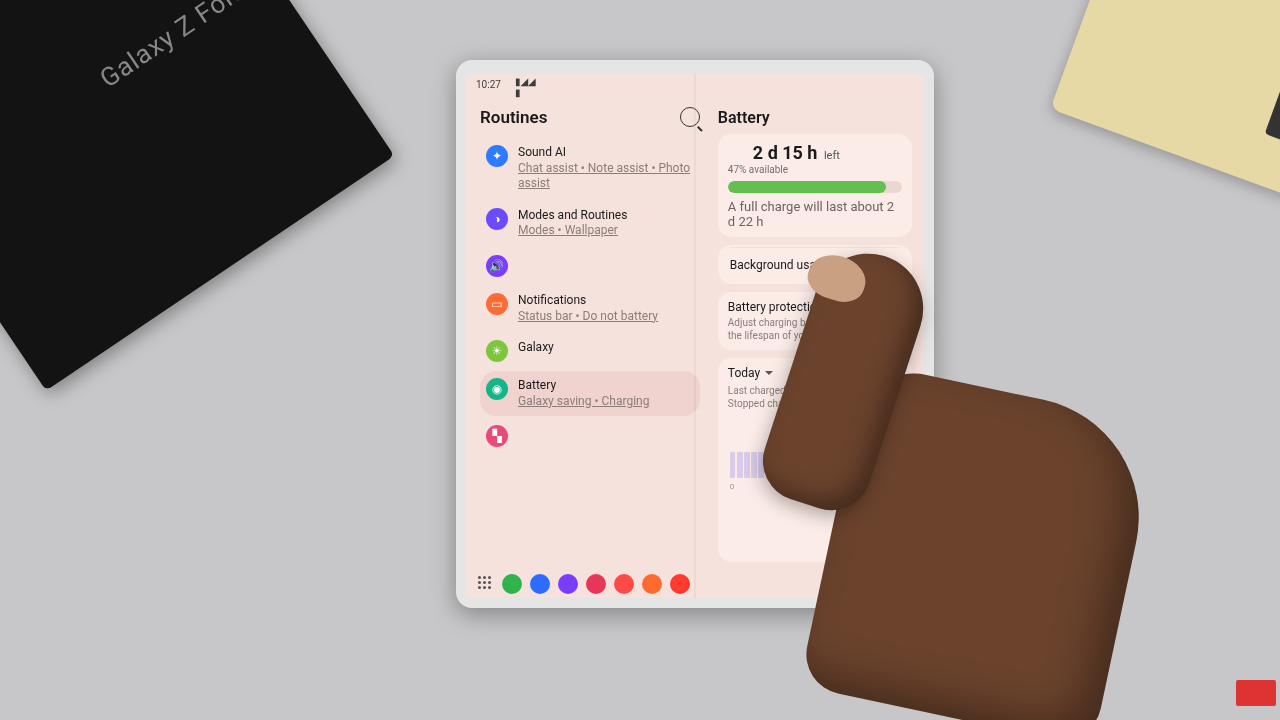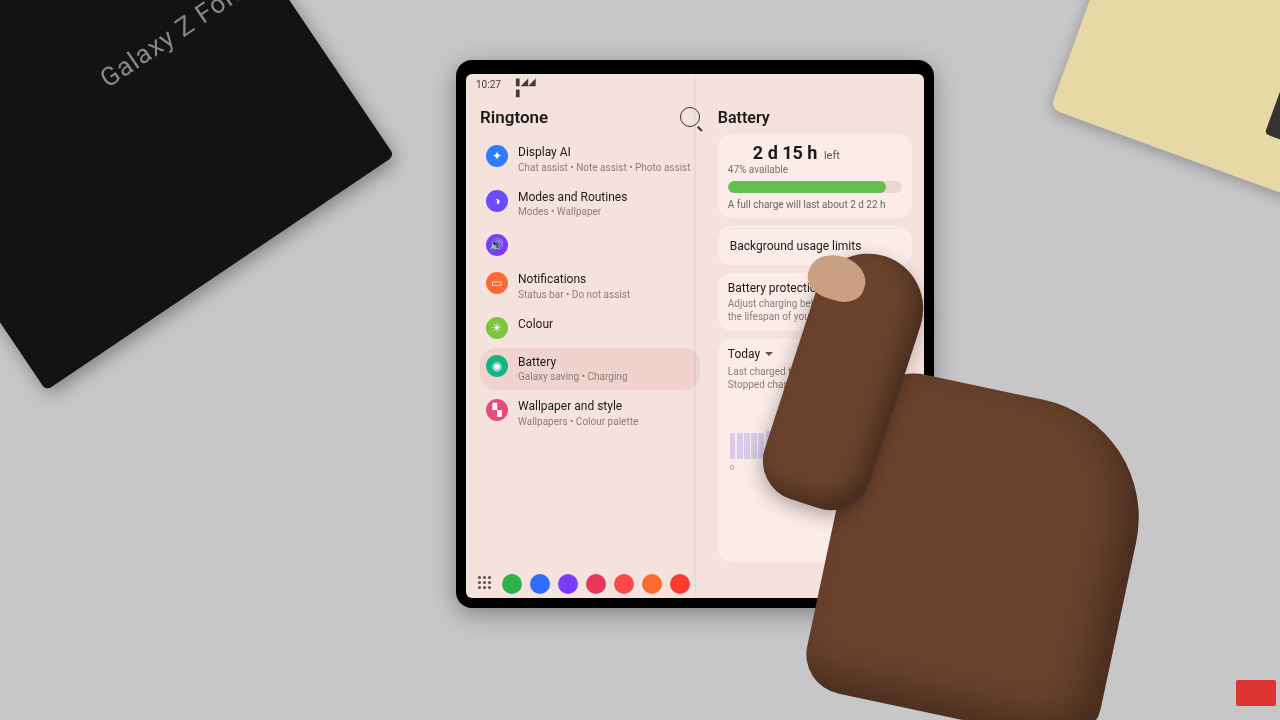--- a/index.html
+++ b/index.html
@@ -4,49 +4,49 @@
 <style>
   html,body{margin:0;padding:0;width:1280px;height:720px;background:#c7c7c9;font-family:-apple-system,BlinkMacSystemFont,"Segoe UI",Roboto,sans-serif;overflow:hidden;}
   
   .box{position:absolute;left:-110px;top:-120px;width:420px;height:430px;background:#131313;transform:rotate(-34deg);border-radius:6px;box-shadow:0 6px 18px rgba(0,0,0,0.35);}
   .box::before{content:"Galaxy Z Fold6";position:absolute;left:220px;top:190px;color:#888;font-size:26px;transform:rotate(0deg);letter-spacing:1px;}
   .wood{position:absolute;right:-60px;top:-60px;width:260px;height:220px;background:#e6d9a5;border-radius:10px;transform:rotate(20deg);box-shadow:0 4px 14px rgba(0,0,0,0.25);}
   .wood::after{content:"";position:absolute;right:20px;top:50px;width:30px;height:120px;background:#333;border-radius:4px;}
   .redtag{position:absolute;right:4px;bottom:14px;width:40px;height:26px;background:#d33;border-radius:2px;}
 
   
-  .tablet{position:absolute;left:456px;top:60px;width:478px;height:548px;background:#000000;border-radius:16px;box-shadow:0 6px 24px rgba(0,0,0,0.35);}
+  .tablet{position:absolute;left:456px;top:60px;width:478px;height:548px;background:#e5e5e5;border-radius:16px;box-shadow:0 6px 24px rgba(0,0,0,0.35);}
   .screen{position:absolute;left:10px;top:14px;right:10px;bottom:10px;background:#f6e2dd;border-radius:6px;overflow:hidden;display:flex;flex-direction:column;}
   .hinge{position:absolute;left:50%;top:0;bottom:0;width:2px;background:rgba(0,0,0,0.04);transform:translateX(-1px);}
   .status{height:20px;display:flex;align-items:center;justify-content:space-between;padding:0 10px;font-size:10px;color:#3d3d3d;}
   .status .right span{margin-left:4px;}
   .content{flex:1;display:flex;min-height:0;}
   .left{width:48%;padding:6px 8px 0 14px;display:flex;flex-direction:column;}
   .right{flex:1;padding:6px 12px 0 10px;display:flex;flex-direction:column;min-width:0;}
   .hdr{display:flex;align-items:center;justify-content:space-between;height:34px;}
   .hdr h1{margin:0;font-size:17px;font-weight:600;color:#1a1a1a;}
   .search{width:18px;height:18px;border:1.6px solid #333;border-radius:50%;position:relative;}
   .search::after{content:"";position:absolute;right:-4px;bottom:-4px;width:6px;height:1.6px;background:#333;transform:rotate(45deg);}
 
   .list{display:flex;flex-direction:column;gap:2px;margin-top:4px;}
   .item{display:flex;gap:10px;padding:7px 6px;border-radius:16px;}
   .item.sel{background:#f0d2ce;}
   .ico{width:22px;height:22px;border-radius:50%;flex:0 0 22px;display:flex;align-items:center;justify-content:center;font-size:12px;color:#fff;}
   .txts{flex:1;min-width:0;}
   .t1{font-size:12px;color:#1a1a1a;line-height:1.3;}
-  .t2{font-size:10px;color:#8a7d7a;line-height:1.3;}
+  .t2{font-size:12px;color:#8a7d7a;line-height:1.3;text-decoration:underline;}
 
   .right h2{margin:0;font-size:16px;font-weight:600;color:#1a1a1a;height:34px;display:flex;align-items:center;}
   .card{background:#fbece8;border-radius:14px;padding:8px 10px;margin-bottom:8px;}
   .time{font-size:18px;font-weight:700;color:#1a1a1a;margin-left:25px;}
   .time small{font-size:11px;font-weight:400;color:#555;margin-left:2px;}
   .avail{font-size:10px;color:#7a6e6b;margin-top:1px;}
   .bar{height:12px;background:#ecd6d1;border-radius:7px;margin-top:6px;overflow:hidden;}
   .barfill{height:100%;background:#62c04e;border-radius:7px;}
-  .note{font-size:10px;color:#6d6360;margin-top:6px;}
+  .note{font-size:13px;color:#6d6360;margin-top:6px;}
   .row{display:flex;align-items:center;justify-content:space-between;padding:10px 2px;font-size:12px;color:#1a1a1a;}
   .hr{height:1px;background:rgba(0,0,0,0.05);margin:0 2px;}
   .sub2{font-size:10px;color:#8a7d7a;line-height:1.3;margin-top:2px;}
   .toggle{width:30px;height:16px;background:#d8c5c1;border-radius:9px;position:relative;}
   .toggle::after{content:"";position:absolute;left:2px;top:2px;width:12px;height:12px;background:#fefefe;border-radius:50%;box-shadow:0 1px 2px rgba(0,0,0,0.25);}
   .dd{display:flex;align-items:center;gap:5px;font-size:12px;color:#1a1a1a;margin-bottom:4px;}
   .dd::after{content:"";border:4px solid transparent;border-top-color:#555;margin-top:3px;}
   .chart{height:64px;display:flex;align-items:flex-end;gap:1.5px;padding:4px 2px;position:relative;}
   .cbar{flex:1;background:#d9cceb;border-radius:1px;}
   .cbar.g{background:#5eb84a;}
@@ -83,67 +83,63 @@
       <span>10:27</span>
       <span class="right">
         <span>▮◢◢</span>
         <span>▮</span>
       </span>
     </div>
 
     <div class="content">
       <div class="left">
         <div class="hdr">
-          <h1>Ringtone</h1>
+          <h1>Routines</h1>
           <div class="search"></div>
         </div>
         <div class="list" id="list">
             <div class="item">
               <div class="ico" style="background:#2f7bff">✦</div>
               <div class="txts">
-                <div class="t1">Display AI</div>
+                <div class="t1">Sound AI</div>
                 <div class="t2">Chat assist  •  Note assist  •  Photo assist</div>
               </div>
             </div>
             <div class="item">
               <div class="ico" style="background:#6b4bff">◑</div>
               <div class="txts">
                 <div class="t1">Modes and Routines</div>
                 <div class="t2">Modes  •  Wallpaper</div>
               </div>
             </div>
             <div class="item">
               <div class="ico" style="background:#7a3cff">🔊</div>
             </div>
             <div class="item">
               <div class="ico" style="background:#ff6b35">▭</div>
               <div class="txts">
                 <div class="t1">Notifications</div>
-                <div class="t2">Status bar  •  Do not assist</div>
+                <div class="t2">Status bar  •  Do not battery</div>
               </div>
             </div>
             <div class="item">
               <div class="ico" style="background:#7cc53c">☀</div>
               <div class="txts">
-                <div class="t1">Colour</div>
+                <div class="t1">Galaxy</div>
               </div>
             </div>
             <div class="item sel">
               <div class="ico" style="background:#15b58a">◉</div>
               <div class="txts">
                 <div class="t1">Battery</div>
                 <div class="t2">Galaxy saving  •  Charging</div>
               </div>
             </div>
             <div class="item">
               <div class="ico" style="background:#e84a7a">▚</div>
-              <div class="txts">
-                <div class="t1">Wallpaper and style</div>
-                <div class="t2">Wallpapers  •  Colour palette</div>
-              </div>
             </div>
           </div>
       </div>
 
       <div class="right">
         <h2>Battery</h2>
 
         <div class="card">
           <div class="time">
             <span>2 d 15 h</span>

